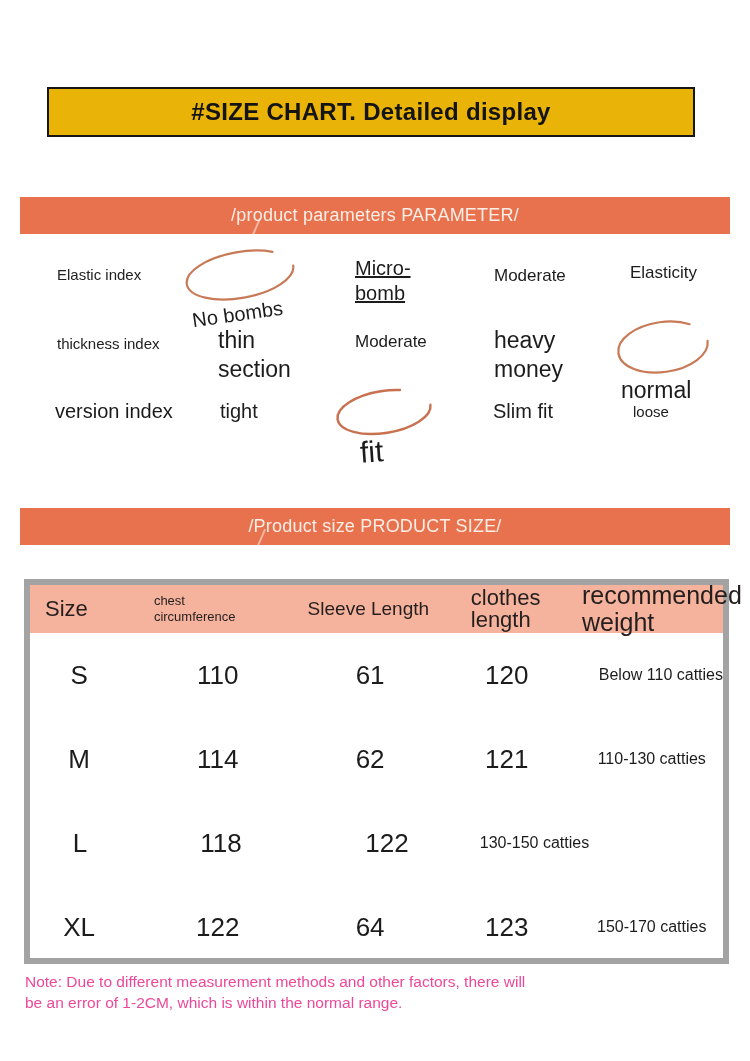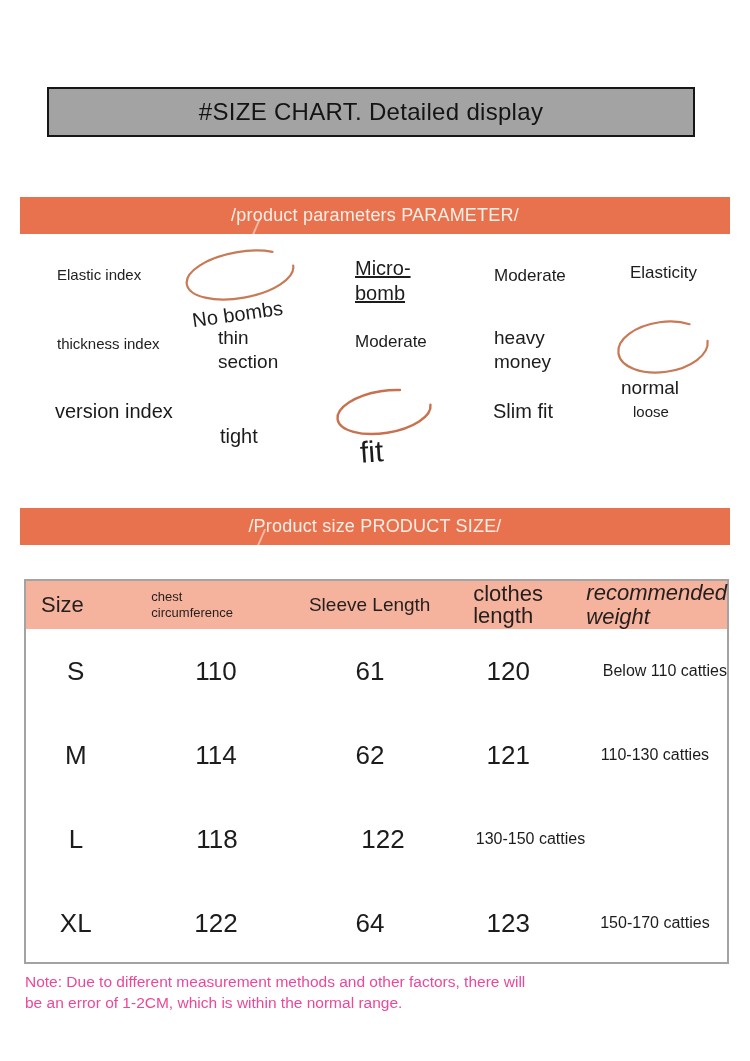--- a/index.html
+++ b/index.html
@@ -6,23 +6,23 @@
   html,body { background:#ffffff; }
   .page {
     position:relative; width:750px; height:1061px; margin:0 auto;
     background:#ffffff; overflow:hidden;
     font-family:"Liberation Sans", sans-serif; color:#1c1c1c;
   }
 
   
   .title-box {
     position:absolute; left:47px; top:87px; width:648px; height:50px;
-    border:2px solid #161616; background:#a3a3a3;
+    border:2px solid #161616; background:#eab308;
     display:flex; align-items:center; justify-content:center;
-    font-size:24px; font-weight:400; letter-spacing:.3px; color:#141414;
+    font-size:24px; font-weight:700; letter-spacing:.3px; color:#141414;
   }
 
   
   .banner {
     position:absolute; left:20px; width:710px; height:37px;
     background:#e8724d; color:#fbeee7;
     display:flex; align-items:center; justify-content:center;
     font-size:18px; letter-spacing:.2px; overflow:visible;
   }
   .banner-1 { top:197px; }
@@ -33,41 +33,41 @@
   }
   .banner-1 .ghost-slash { left:233px; }
   .banner-2 .ghost-slash { left:238px; }
 
   
   .param-cell { position:absolute; white-space:pre-line; line-height:1.25; }
   .pc-label-sm { font-size:15px; color:#222; }
   .pc-label-lg { font-size:20px; color:#1a1a1a; }
   .pc-md  { font-size:17px; }
   .pc-lg  { font-size:20px; }
-  .pc-19  { font-size:19px; }
+  .pc-19  { font-size:23px; }
   .pc-sm  { font-size:15px; }
   .tilted { transform:rotate(-8deg); display:inline-block; }
   .fit-style { font-size:30px; transform:rotate(-4deg); display:inline-block; }
 
   .circle-svg { position:absolute; pointer-events:none; }
 
   
   .size-table {
     position:absolute; left:24px; top:579px; width:705px; height:385px;
-    border:2px solid #a3a3a3; background:#fff;
+    border:6px solid #a3a3a3; background:#fff;
   }
   .thead {
     display:flex; width:100%; height:48px; background:#f5b29d; color:#241f1e;
   }
   .th { white-space:pre-line; display:flex; align-items:center; }
   .th-size   { width:100px; font-size:22px; padding-left:15px; }
   .th-chest  { width:182px; font-size:13px; padding-left:26px; line-height:1.25; }
   .th-sleeve { width:128px; font-size:19px; justify-content:center; }
   .th-clothes{ width:150px; font-size:22px; padding-left:40px; line-height:1.0; }
-  .th-weight { width:145px; font-size:22px; padding-left:4px; line-height:1.1;font-style:italic; }
+  .th-weight { width:145px; font-size:25px; padding-left:4px; line-height:1.1; }
 
   .trow { display:flex; width:100%; height:84px; align-items:center; }
   .td { text-align:center; }
   .td-size   { width:100px; font-size:26px; }
   .td-chest  { width:182px; font-size:26px; }
   .td-sleeve { width:128px; font-size:26px; }
   .td-clothes{ width:150px; font-size:26px; }
   .td-weight { width:145px; font-size:16px; }
   .r-s .td-weight { font-size:16px; text-align:right; padding-right:0px; }
 
@@ -113,21 +113,21 @@
 money</div>
 
   <div class="param-cell" style="left:621px; top:336px;">
     <svg class="circle-svg" width="108" height="66" viewBox="0 0 108 66" style="left:-12px; top:-22px;">
       <ellipse cx="54" cy="33" rx="45" ry="25" fill="none" stroke="#c87a56" stroke-width="2.2" stroke-dasharray="198 40" stroke-linecap="round" transform="rotate(-8 54 33)"></ellipse>
     </svg>
     <span class="pc-19">normal</span>
   </div>
 
   <div class="param-cell pc-label-lg" style="left:55px; top:399px;">version index</div>
-  <div class="param-cell pc-lg" style="left:220px; top:399px;margin-top:25px;">tight</div>
+  <div class="param-cell pc-lg" style="left:220px; top:399px;">tight</div>
 
   <div class="param-cell" style="left:360px; top:393px;">
     <svg class="circle-svg" width="112" height="56" viewBox="0 0 112 56" style="left:-32px; top:-9px;">
       <ellipse cx="56" cy="28" rx="47" ry="21" fill="none" stroke="#c8714f" stroke-width="2.4" stroke-dasharray="185 40" stroke-linecap="round" transform="rotate(-9 56 28)"></ellipse>
     </svg>
     <span class="fit-style">fit</span>
   </div>
 
   <div class="param-cell pc-lg" style="left:493px; top:399px;">Slim fit</div>
   <div class="param-cell pc-sm" style="left:633px; top:403px;">loose</div>

